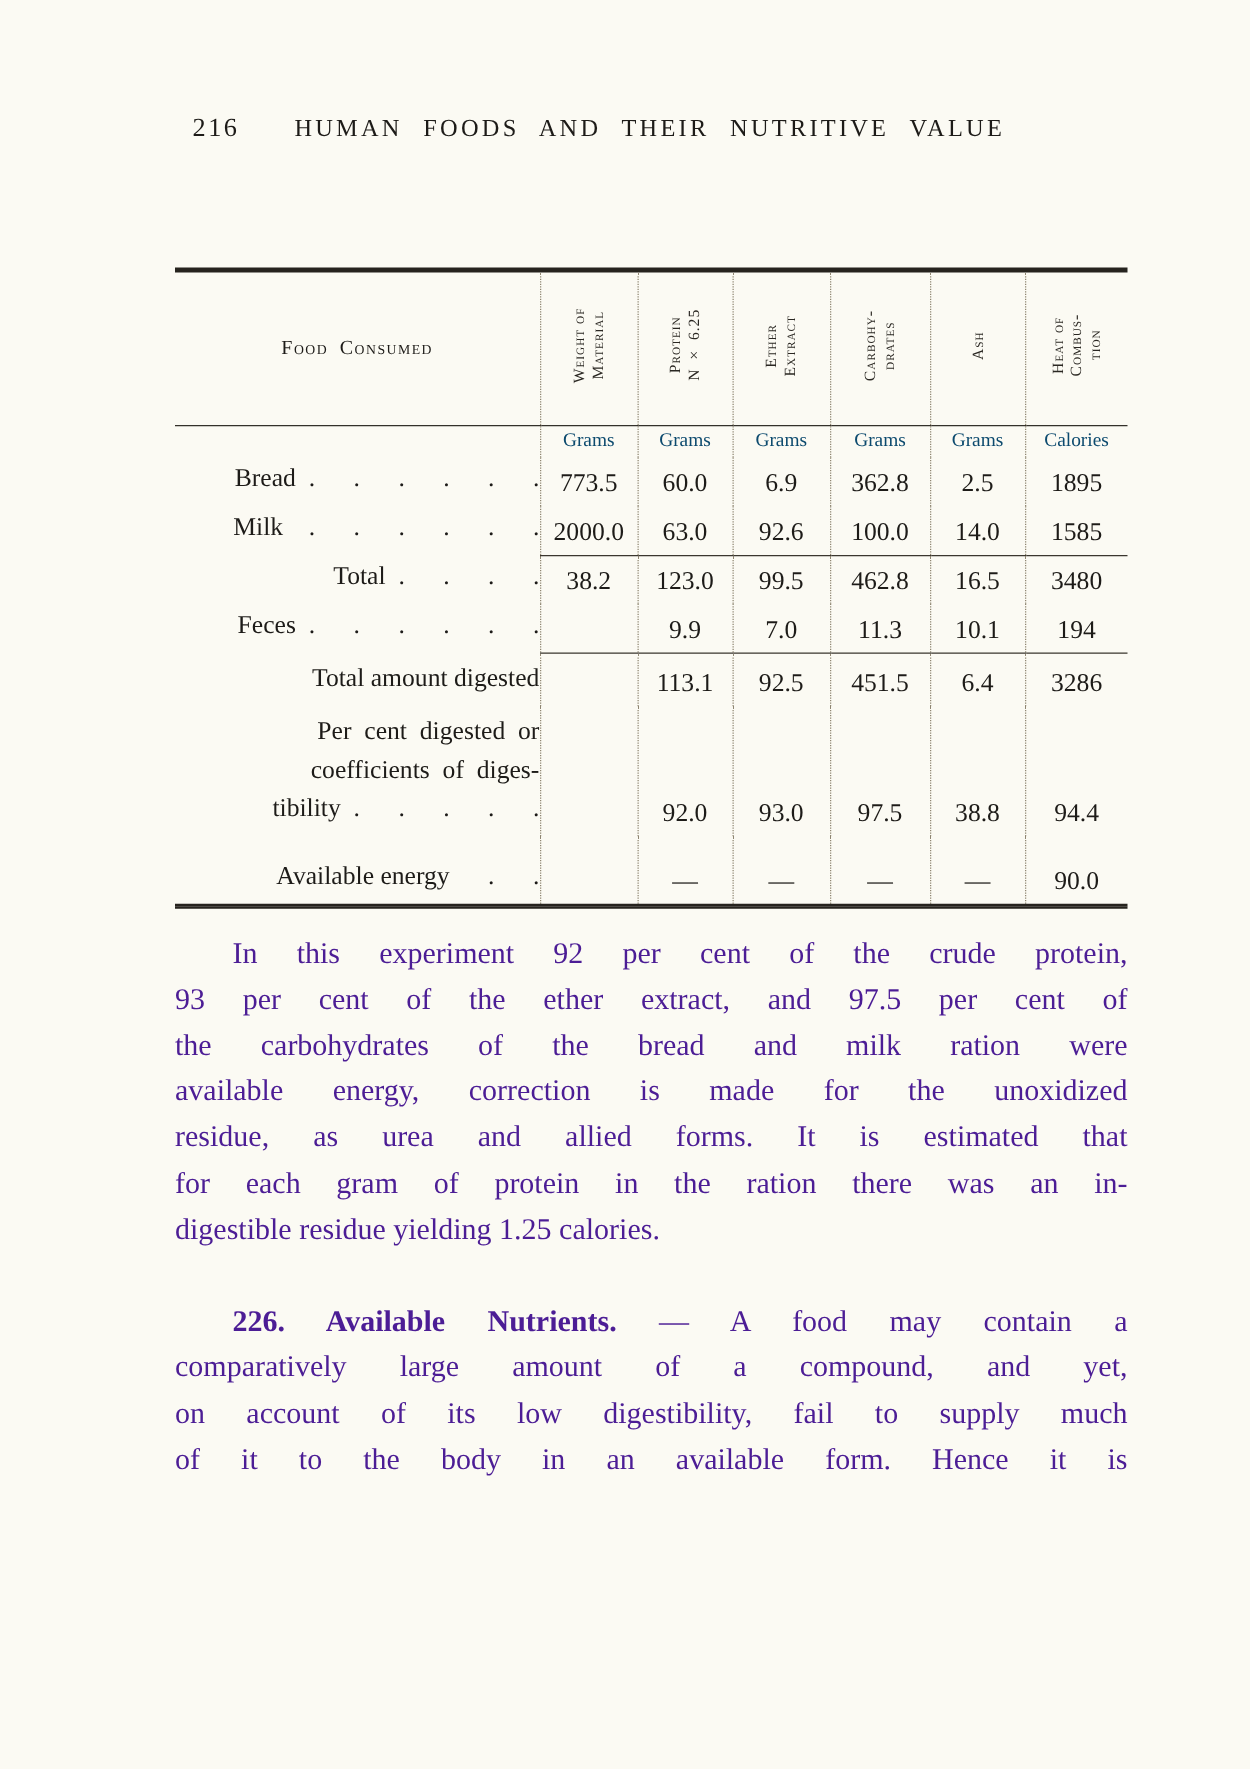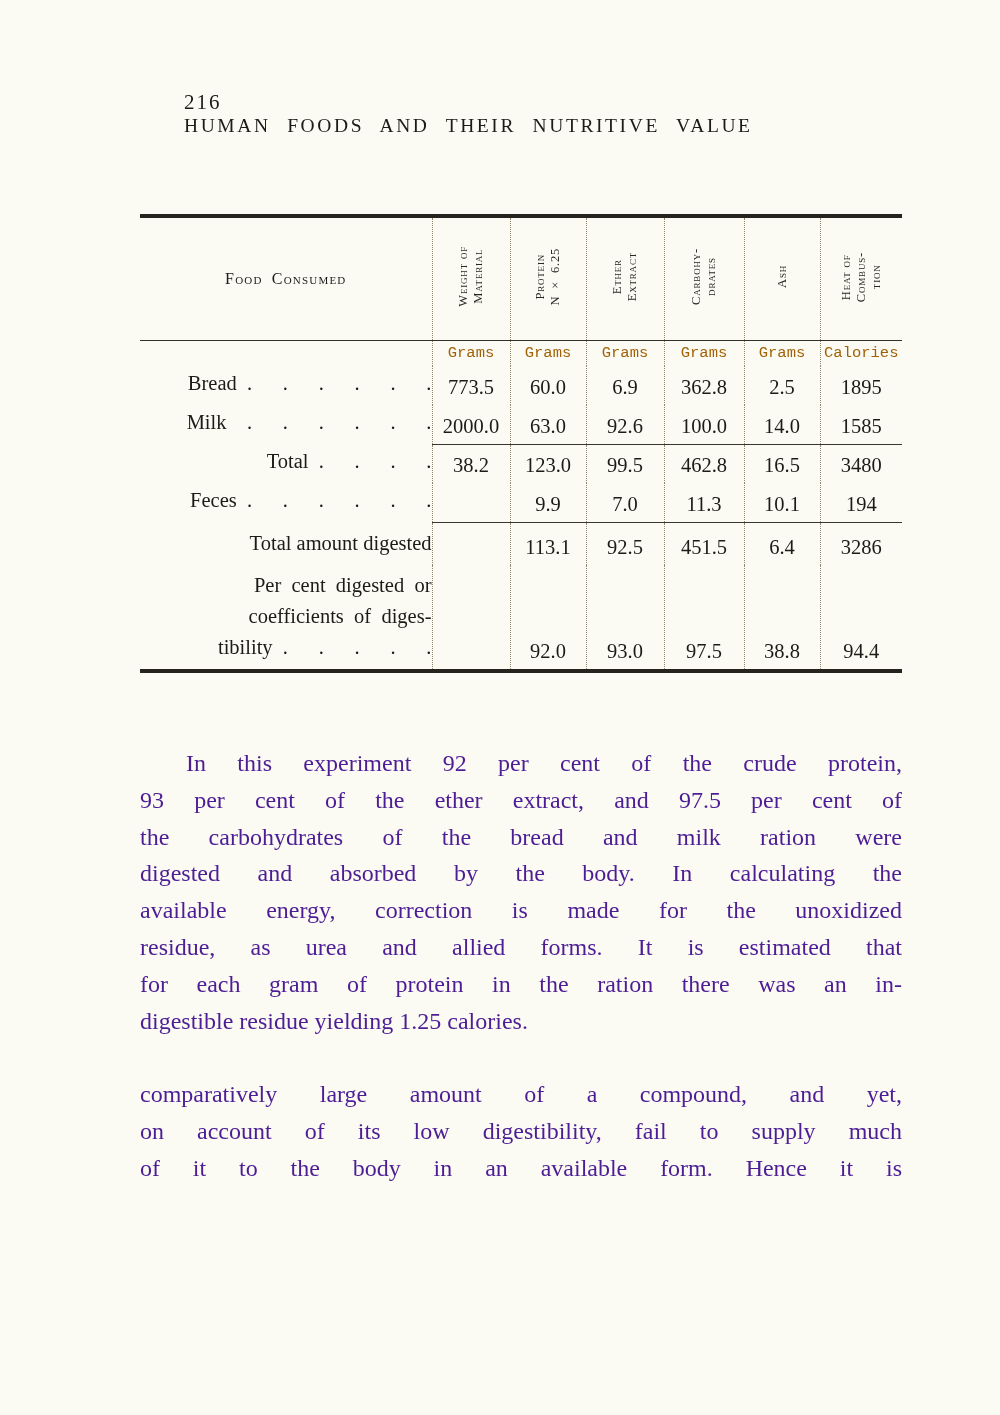--- a/index.html
+++ b/index.html
@@ -7,41 +7,41 @@
   body {
     width: 1000px; height: 1415px;
     background: #fbfaf3;
     font-family: "Liberation Serif", "DejaVu Serif", serif;
     color: #1d1b18;
     overflow: hidden;
   }
   .page { position: relative; width: 1000px; height: 1415px; }
 
   
-  .runhead { position: absolute; left: 140px; top: 90px; width: 762px; display: flex; align-items: baseline; flex-direction: column; }
+  .runhead { position: absolute; left: 154px; top: 90px; width: 762px; display: flex; align-items: baseline; }
   .pagenum { font-size: 21px; letter-spacing: 2px; }
   .runtitle { margin-left: 44px; font-size: 19.5px; letter-spacing: 2.6px; word-spacing: 9px; white-space: nowrap; }
 
   
   .tbl-title { position: absolute; left: 140px; top: 166px; width: 762px; text-align: center;
     font-variant: small-caps; font-size: 21px; letter-spacing: 2.2px; word-spacing: 6px; }
 
   
   .table-wrap { position: absolute; left: 140px; top: 214px; width: 762px; }
   .rule2 { height: 4px; border-top: 2px solid #26231e; border-bottom: 2px solid #26231e; }
   table.digestion { width: 100%; border-collapse: collapse; table-layout: fixed; }
   th, td { padding: 0; font-weight: normal; }
   .vline { border-left: 1px dotted #8f8672; }
   th.hdr { height: 122px; vertical-align: middle; text-align: center; }
   .rot { display: inline-block; writing-mode: vertical-rl; transform: rotate(180deg);
     white-space: pre-line; font-variant: small-caps; font-size: 12.5px; line-height: 15px;
     letter-spacing: 0.8px; color: #2a2722; }
   .foodhdr { font-variant: small-caps; font-size: 16px; letter-spacing: 1.2px; word-spacing: 4px; }
   tr.units td { height: 26px; border-top: 1.5px solid #33302a; font-size: 15.5px;
-    text-align: center; vertical-align: middle; color: #a16207; font-family: Liberation Mono, monospace; }
+    text-align: center; vertical-align: middle; color: #0c4a6e; }
   td.lbl { font-size: 20.5px; white-space: pre-wrap; vertical-align: bottom;
     padding: 2px 0 6px 6px; line-height: 31px; text-align: right; }
   td.val { font-size: 20.5px; text-align: center; vertical-align: bottom; padding: 2px 0 6px 0; }
   tr.r-bread td { height: 34px; }
   tr.r-milk td { height: 32px; }
   tr.r-total td { height: 37px; }
   tr.r-total td.val { border-top: 1.5px solid #3a362e; }
   tr.r-feces td { height: 32px; margin-top: 25px; }
   tr.r-tad td { height: 43px; }
   tr.r-tad td.val { border-top: 1.5px solid #3a362e; }
@@ -164,38 +164,49 @@
    coefficients  of  diges-
    tibility  .      .      .      .      .</td>
         <td class="val vline"></td>
         <td class="val vline">92.0</td>
         <td class="val vline">93.0</td>
         <td class="val vline">97.5</td>
         <td class="val vline">38.8</td>
         <td class="val vline">94.4</td>
       </tr>
 
+      <tr class="r-avail">
+        <td class="lbl">Available energy      .      .</td>
+        <td class="val vline"></td>
+        <td class="val vline">—</td>
+        <td class="val vline">—</td>
+        <td class="val vline">—</td>
+        <td class="val vline">—</td>
+        <td class="val vline">90.0</td>
+      </tr>
     </tbody>
       </table>
 
     <div class="rule2"></div>
   </div>
 
   <div class="body-text">
     <div>
       <div class="bline ind">In this experiment 92 per cent of the crude protein,</div>
       <div class="bline">93 per cent of the ether extract, and 97.5 per cent of</div>
       <div class="bline">the carbohydrates of the bread and milk ration were</div>
-      <div class="bline">digested and absorbed by the body.  In calculating the</div>
       <div class="bline">available energy, correction is made for the unoxidized</div>
       <div class="bline">residue, as urea and allied forms.  It is estimated that</div>
       <div class="bline">for each gram of protein in the ration there was an in-</div>
       <div class="bline last">digestible residue yielding 1.25 calories.</div>
     </div>
 
     <div class="para2">
+      <div class="bline ind">
+        <span class="lead-bold">226. Available Nutrients.</span><span> — A food may contain a</span>
+      </div>
       <div class="bline">comparatively large amount of a compound, and yet,</div>
       <div class="bline">on account of its low digestibility, fail to supply much</div>
       <div class="bline">of it to the body in an available form.  Hence it is</div>
     </div>
   </div>
 
 </div>
 
 </body></html>

